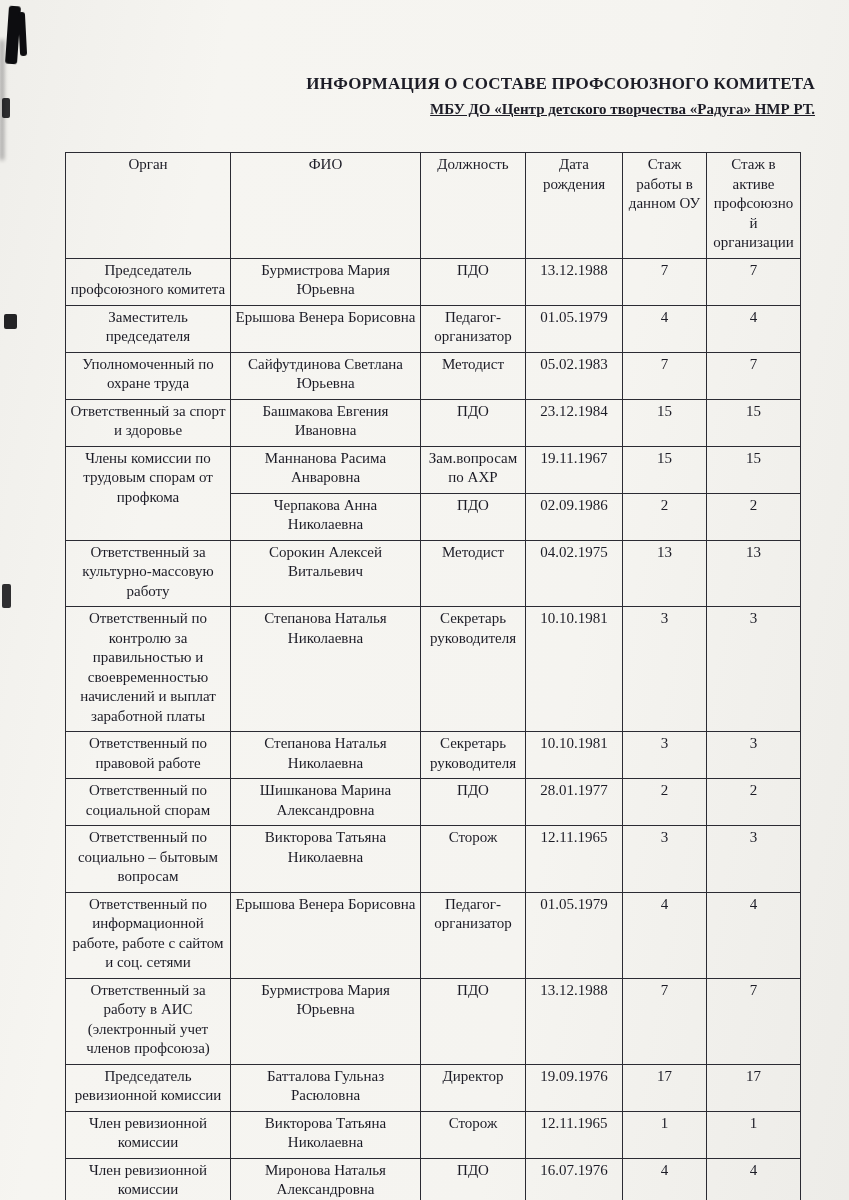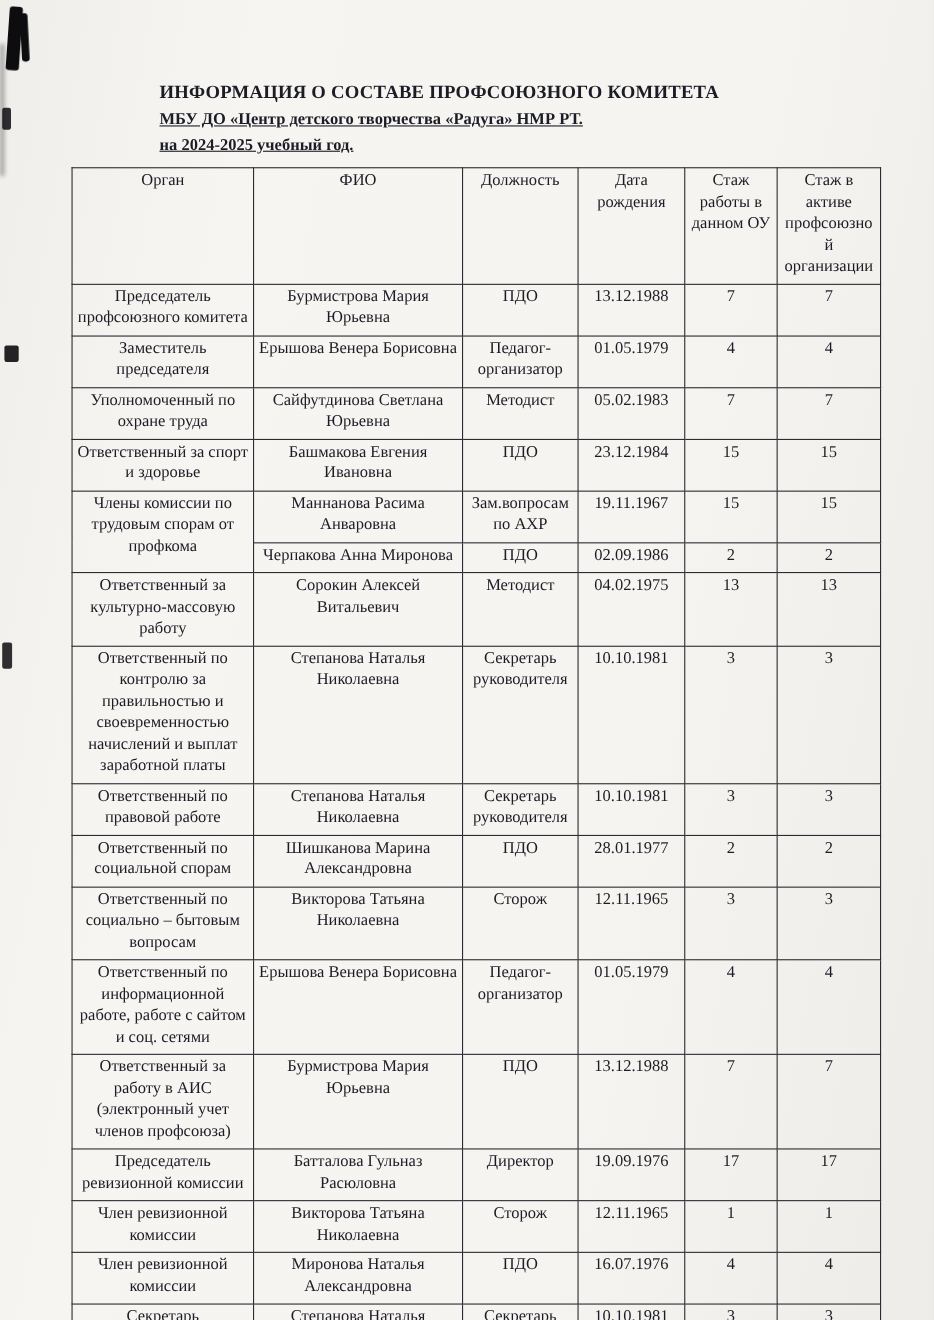--- a/index.html
+++ b/index.html
@@ -28,21 +28,21 @@
   .a3 { left: 2px;  top: 98px;  width: 8px;  height: 20px; border-radius: 2px; opacity: .85; }
   .a4 { left: 4px;  top: 314px; width: 13px; height: 15px; border-radius: 2px; opacity: .9; }
   .a5 { left: 2px;  top: 584px; width: 9px;  height: 24px; border-radius: 2px; opacity: .85; }
   .a6 { left: 0px;  top: 40px;  width: 4px;  height: 120px; opacity: .35; filter: blur(2px); }
 
   .doc-header {
     position: absolute;
     top: 74px;
     left: 145px;
     width: 670px;
-    text-align: left;
+    text-align: right;
     font-weight: bold;
   }
   .doc-title {
     font-size: 17px;
     letter-spacing: 0.2px;
     margin-bottom: 7px;
   }
   .doc-subtitle {
     font-size: 15px;
     text-decoration: underline;
@@ -77,21 +77,20 @@
   <div class="artifact a1"></div>
   <div class="artifact a2"></div>
   <div class="artifact a3"></div>
   <div class="artifact a4"></div>
   <div class="artifact a5"></div>
   <div class="artifact a6"></div>
 
   <div class="doc-header">
     <div class="doc-title">ИНФОРМАЦИЯ О СОСТАВЕ ПРОФСОЮЗНОГО КОМИТЕТА</div>
     <div class="doc-subtitle">МБУ ДО «Центр детского творчества «Радуга» НМР РТ.</div>
-    <div class="doc-subtitle">на 2024-2025 учебный  год.</div>
   </div>
 
   <table class="committee">
     <colgroup>
       <col style="width:165px">
       <col style="width:190px">
       <col style="width:105px">
       <col style="width:97px">
       <col style="width:84px">
       <col style="width:94px">
@@ -141,21 +140,21 @@
         </tr>
         <tr>
           <td rowspan="2">Члены комиссии по трудовым спорам от профкома</td>
           <td>Маннанова Расима Анваровна</td>
           <td>Зам.вопросам по АХР</td>
           <td>19.11.1967</td>
           <td>15</td>
           <td>15</td>
         </tr>
         <tr>
-          <td>Черпакова Анна Миронова</td>
+          <td>Черпакова Анна Николаевна</td>
           <td>ПДО</td>
           <td>02.09.1986</td>
           <td>2</td>
           <td>2</td>
         </tr>
         <tr>
           <td>Ответственный за культурно-массовую работу</td>
           <td>Сорокин Алексей Витальевич</td>
           <td>Методист</td>
           <td>04.02.1975</td>

